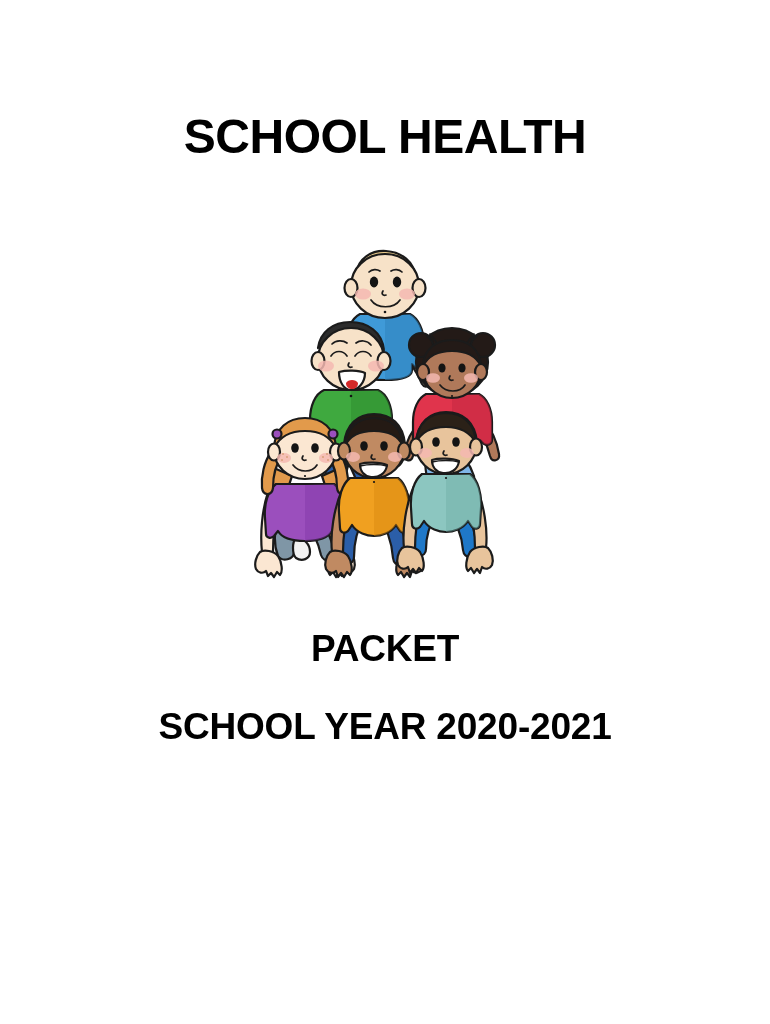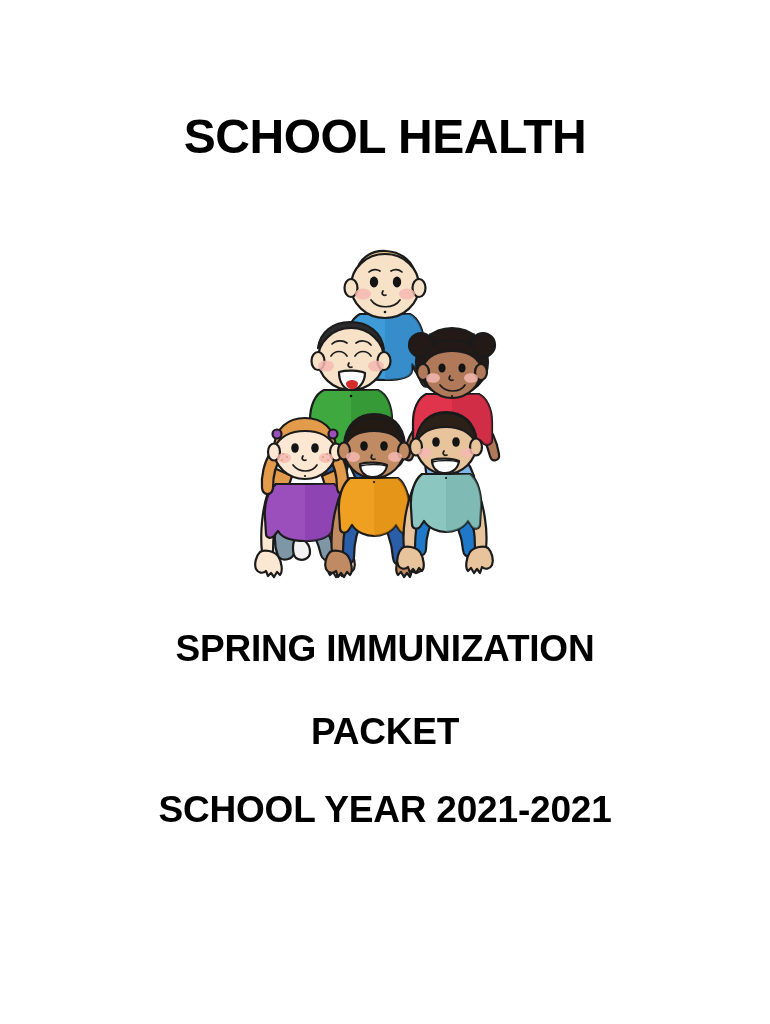--- a/index.html
+++ b/index.html
@@ -323,18 +323,17 @@
 
         <path class="ol" fill="#ffffff" d="M178,214 C184,212 198,212 205,215 C204,224 196,228 189,227 C182,226 178,221 178,214 Z"></path>
         <path class="olt" d="M178,216 C186,214 198,214 205,216"></path>
         <circle fill="#141414" cx="192" cy="232" r="1.1"></circle>
       </g>
 
     </svg>
   </div>
 
   <div class="subtitle-block">
-    <div class="subtitle-line">SPRING IMMUNIZATION</div>
     <div class="subtitle-line">PACKET</div>
-    <div class="subtitle-line tight">SCHOOL YEAR 2021-2021</div>
+    <div class="subtitle-line tight">SCHOOL YEAR 2020-2021</div>
   </div>
 
 </div>
 
 </body></html>

